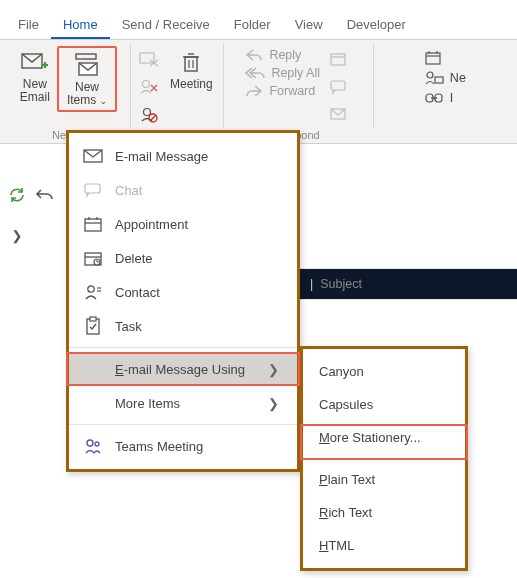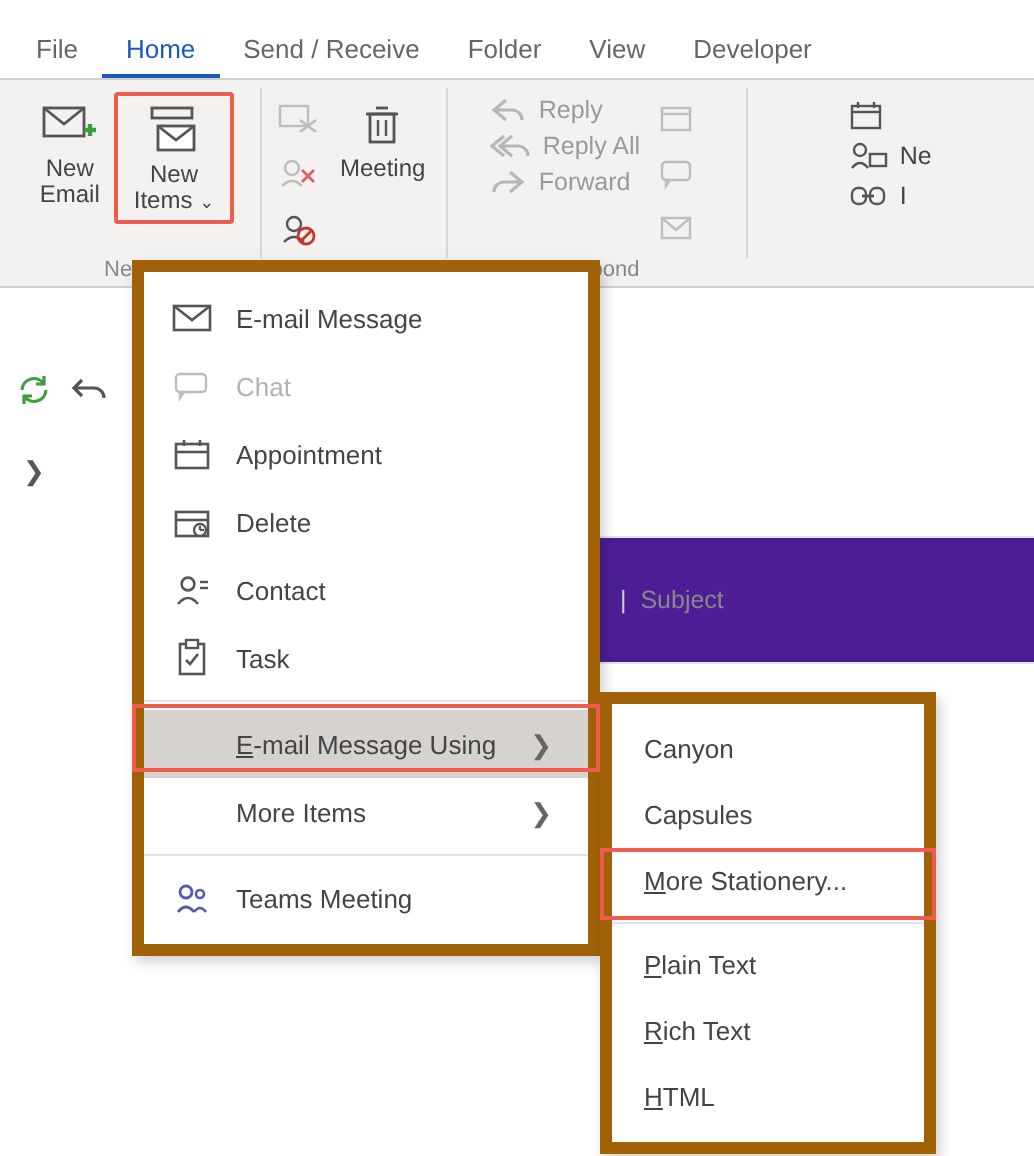--- a/index.html
+++ b/index.html
@@ -111,30 +111,30 @@
   .sync-bar {
     position:absolute; left:6px; top:40px; display:flex; gap:6px;
   }
   .nav-pane {
     position:absolute; left:6px; top:80px;
   }
   .subject-bar {
     position:absolute; left:300px; right:0; top:124px;
     border-top:1px solid #e4e4e4;
     border-bottom:1px solid #e4e4e4;
-    padding:24px 10px;
+    padding:8px 10px;
     color:#888;
     font-size:12.5px;
-    background:#4c1d95;
+    background:#0f172a;
   }
   
   .menu {
     position: absolute;
     background: #fff;
-    border: 6px solid #a16207;
+    border: 3px solid #a16207;
     box-shadow: 2px 3px 6px rgba(0,0,0,0.18);
     padding: 6px 0;
     z-index: 20;
   }
   .menu-item {
     display: flex;
     align-items: center;
     padding: 7px 18px 7px 14px;
     gap: 12px;
     cursor: pointer;

